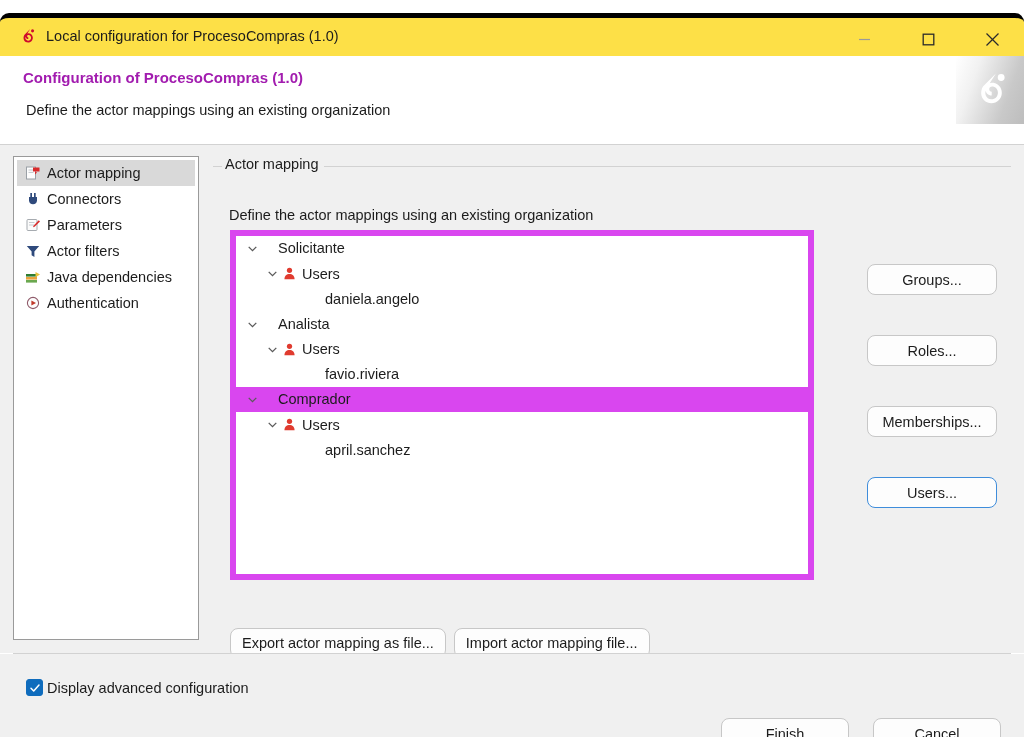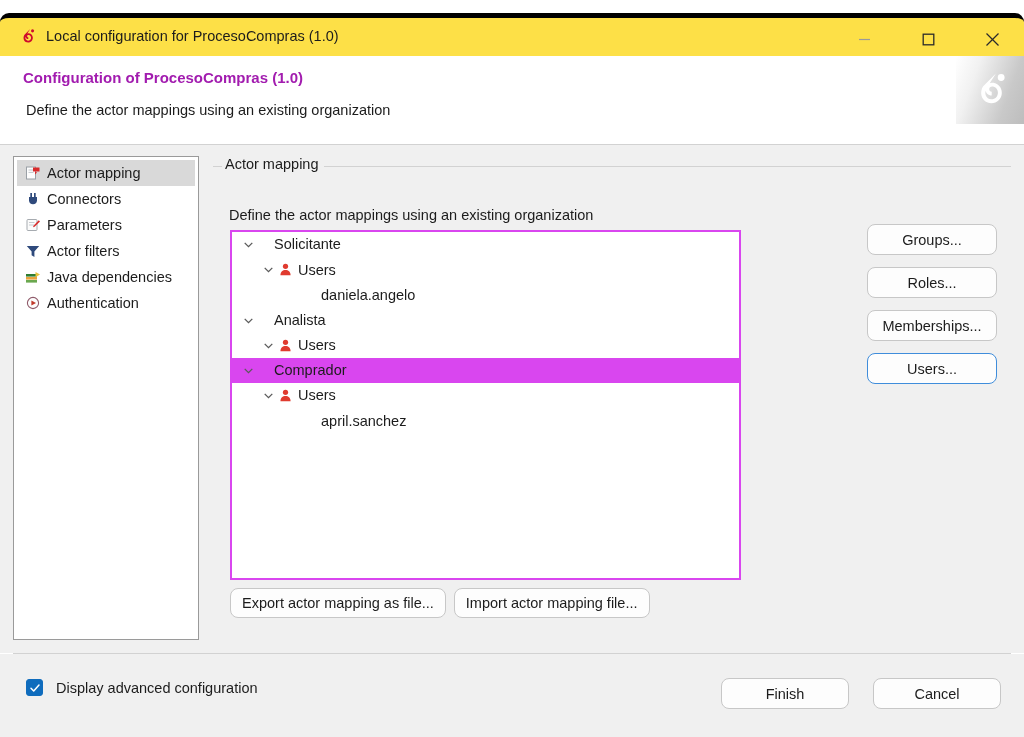--- a/index.html
+++ b/index.html
@@ -201,24 +201,24 @@
     font-size: 14.5px;
     color: #1c1c1c;
     white-space: nowrap;
   }
 
   
   .tree {
     position: absolute;
     left: 17px;
     top: 74px;
-    width: 511px;
+    width: 584px;
     height: 350px;
     background: #ffffff;
-    border: 2px solid #d946ef;
+    border: 6px solid #d946ef;
     box-sizing: border-box;
     overflow: hidden;
   }
   .tree-row {
     height: 25.2px;
     display: flex;
     align-items: center;
     white-space: nowrap;
     cursor: default;
   }
@@ -262,20 +262,21 @@
     border: 1px solid #c7c7c7;
     border-radius: 8px;
     height: 31px;
     display: flex;
     align-items: center;
     justify-content: center;
     cursor: default;
     box-sizing: border-box;
     white-space: nowrap;
     user-select: none;
+    margin-top: 40px;
   }
   .btn.focused {
     border-color: #3f8ddb;
     border-width: 1.5px;
   }
   .side-buttons .btn { width: 130px; margin-bottom: 12px; }
 
   
   .io-buttons {
     position: absolute;
@@ -302,21 +303,21 @@
     width: 1024px;
     height: 83px;
     background: #f0f0f0;
   }
   .adv-check {
     position: absolute;
     left: 26px;
     top: 25px;
     display: flex;
     align-items: center;
-    gap: 13px;
+    gap: 4px;
     cursor: default;
   }
   .checkbox {
     width: 17px;
     height: 17px;
     border-radius: 3px;
     background: #0f6cbd;
     border: 1px solid #0f6cbd;
     display: flex;
     align-items: center;
@@ -490,20 +491,23 @@
           <svg class="twisty" viewBox="0 0 12 12">
             <path d="M2.5 4.5 L6 8 L9.5 4.5" fill="none" stroke="#5a5a5a" stroke-width="1.2"></path>
           </svg>
           <svg class="user-icon" viewBox="0 0 16 16">
             <circle cx="8" cy="4.6" r="2.8" fill="#e03b2f"></circle>
             <path d="M2.6 14 C2.6 10.3 5 8.4 8 8.4 C11 8.4 13.4 10.3 13.4 14 Z" fill="#e03b2f"></path>
           </svg>
           <span class="tree-label">Users</span>
         </div>
 
+        <div class="tree-row" style="padding-left:89px;">
+          <span class="tree-label">favio.riviera</span>
+        </div>
 
         <div class="tree-row selected" style="padding-left:10px;">
           <svg class="twisty" viewBox="0 0 12 12">
             <path d="M2.5 4.5 L6 8 L9.5 4.5" fill="none" stroke="#5a5a5a" stroke-width="1.2"></path>
           </svg>
           <span class="twisty-space"></span>
           <span class="tree-label">Comprador</span>
         </div>
 
         <div class="tree-row" style="padding-left:30px;">

